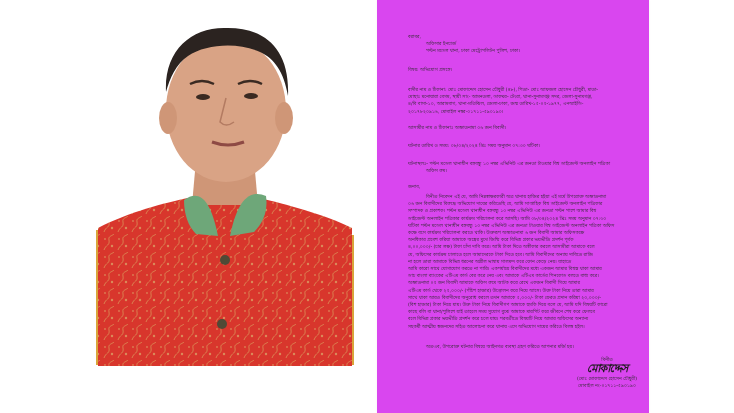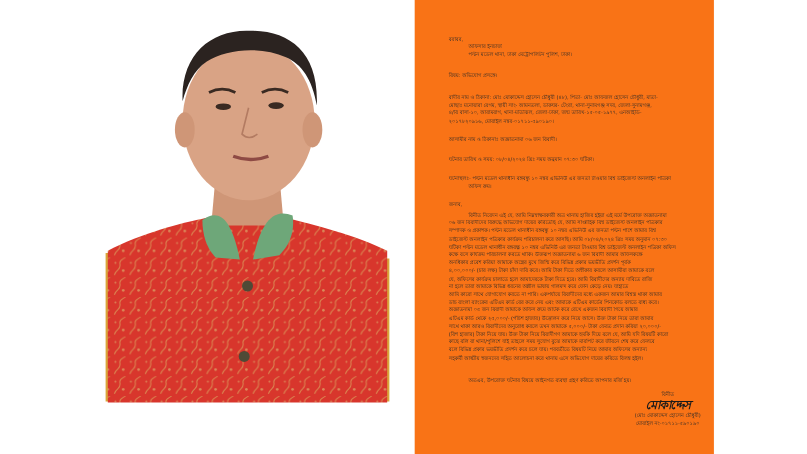--- a/index.html
+++ b/index.html
@@ -8,21 +8,21 @@
     font-family: "DejaVu Sans", sans-serif;
   }
   
   .photo {
     position: absolute; left: 88px; top: 0; width: 272px; height: 413px; background: #ffffff;
   }
   .photo svg { display: block; width: 100%; height: 100%; }
 
   
   .letter {
-    position: absolute; left: 377px; top: 0; width: 272px; height: 413px; background: #f97316;
+    position: absolute; left: 377px; top: 0; width: 272px; height: 413px; background: #d946ef;
     box-shadow: 0 0 2px rgba(0,0,0,0.06);
     color: #2a2a2a; font-size: 4.6px; line-height: 7.2px;
     font-family: "DejaVu Sans", sans-serif;
   }
   .letter .block { position: absolute; left: 31px; right: 24px; }
   .indent { padding-left: 18px; }
   .line { white-space: nowrap; overflow: hidden; }
   .sig {
     position: absolute; left: 190px; width: 80px; text-align: center;
   }

